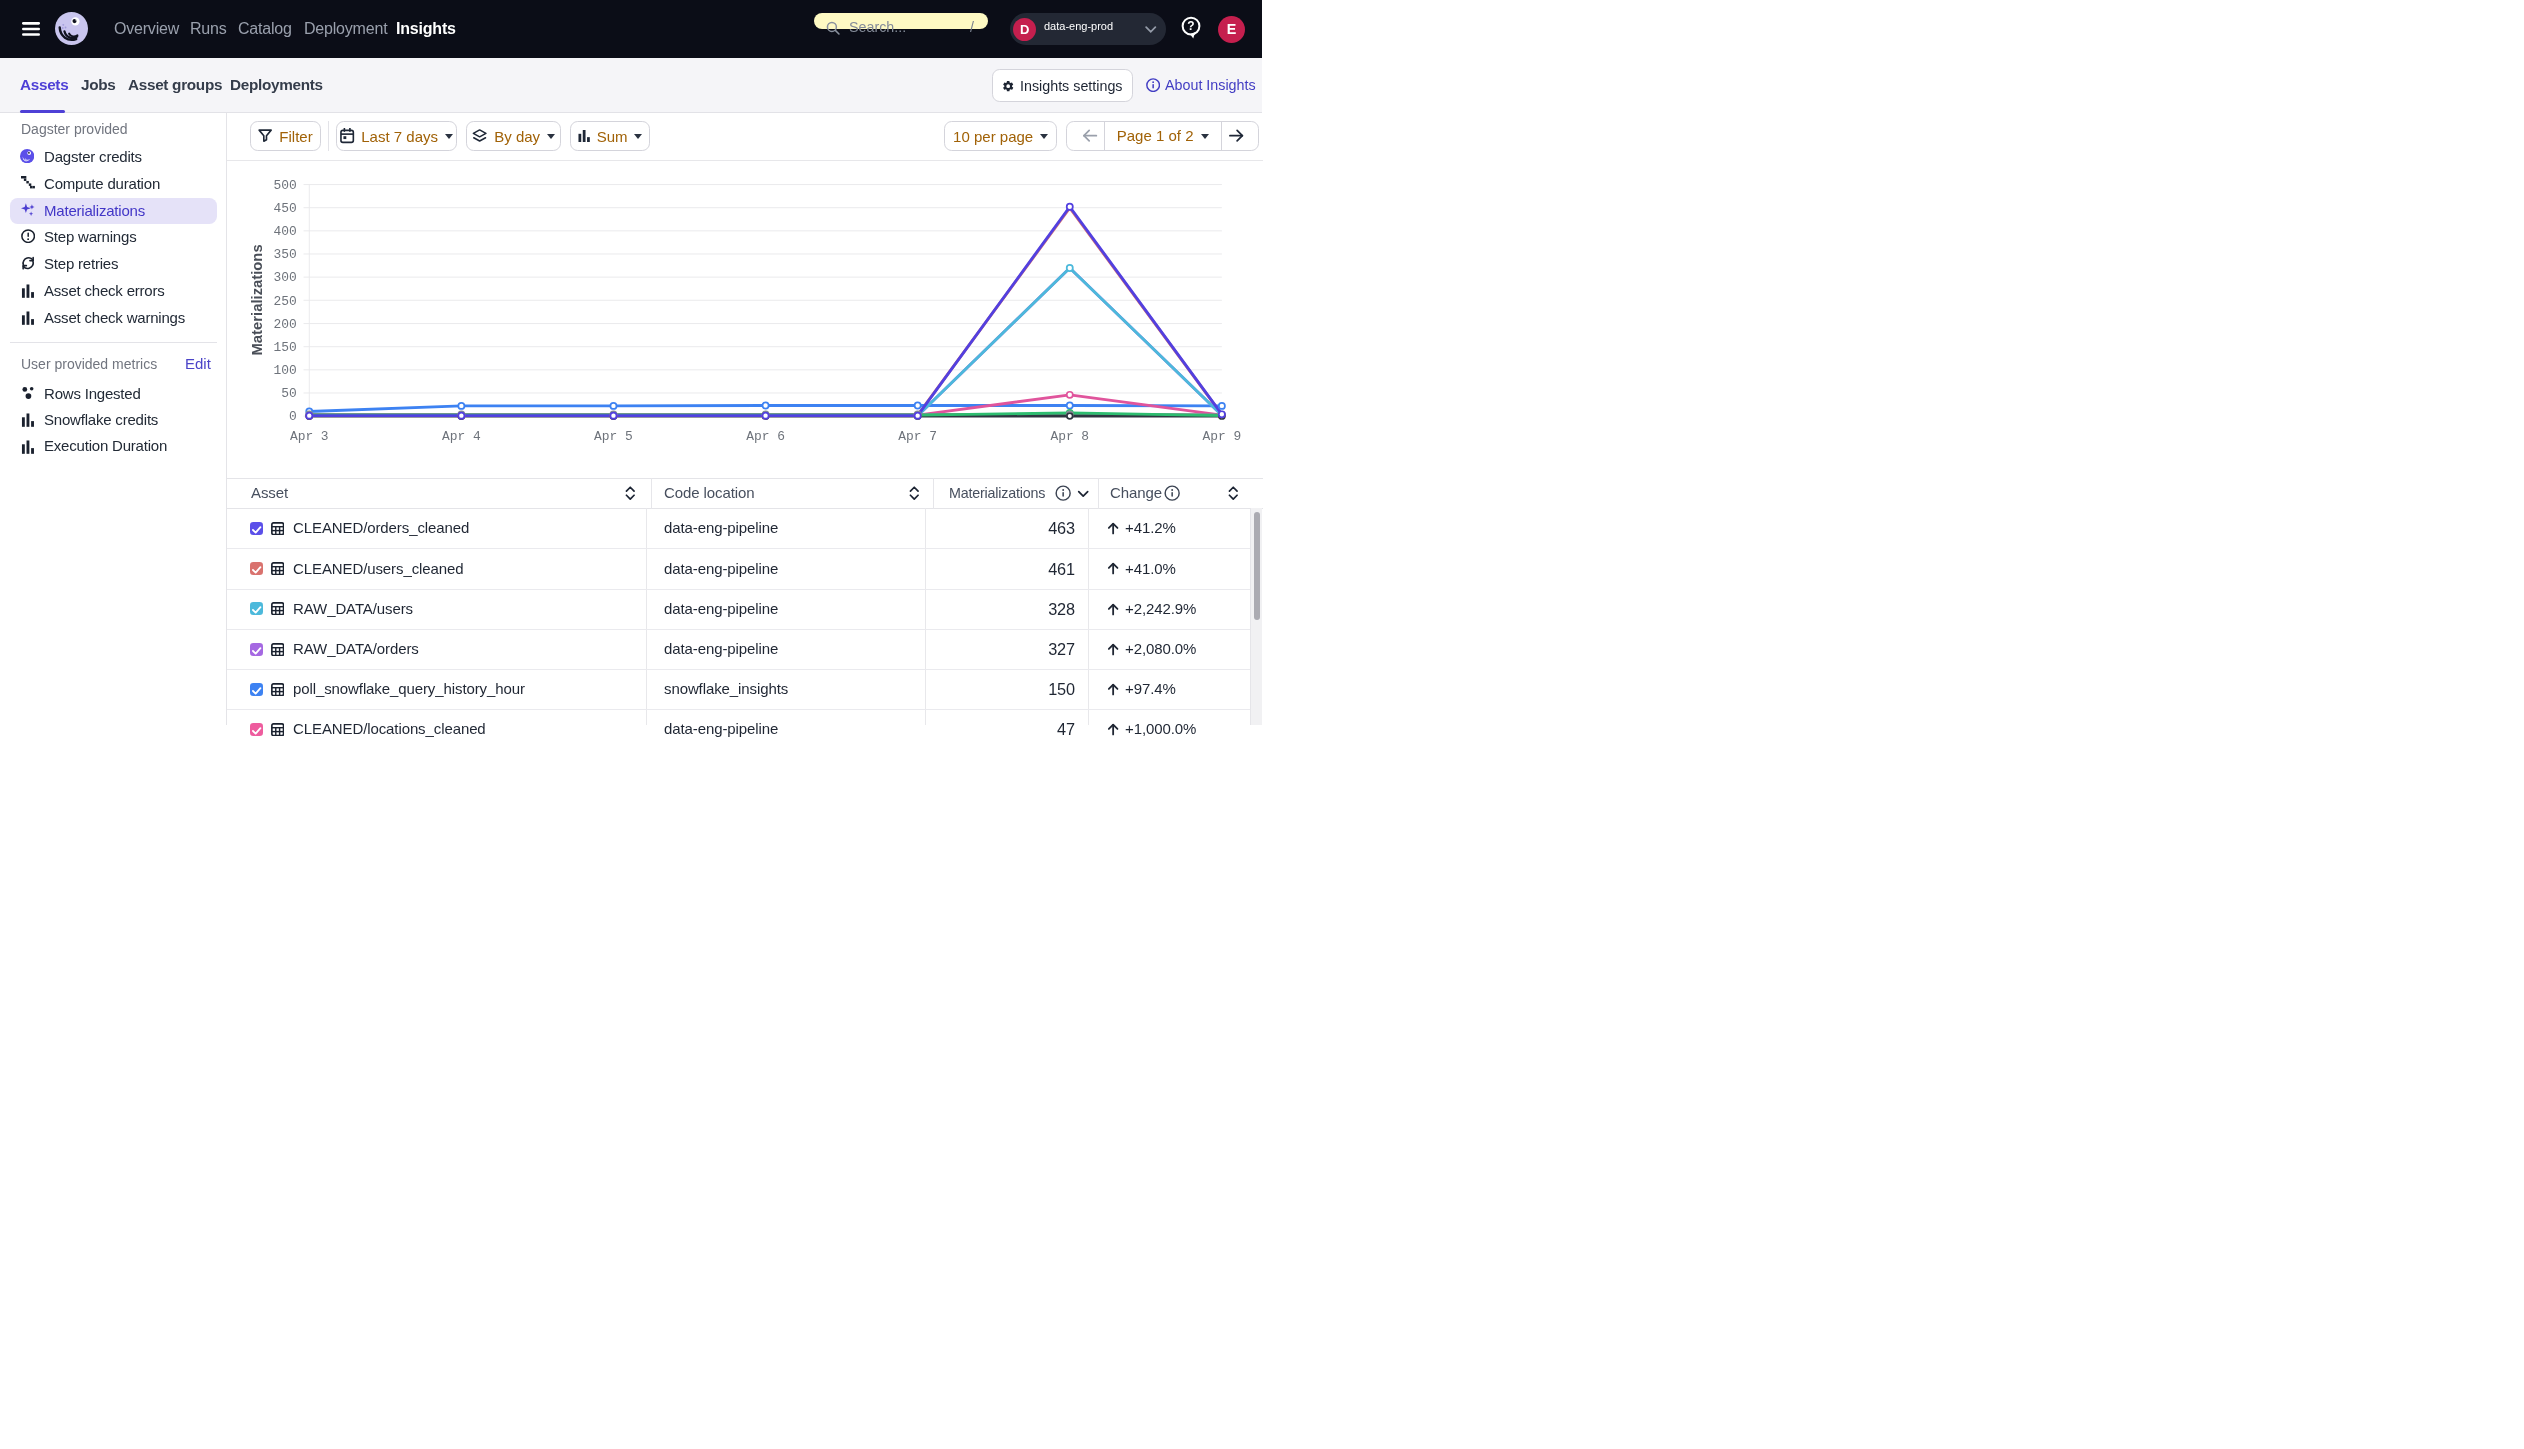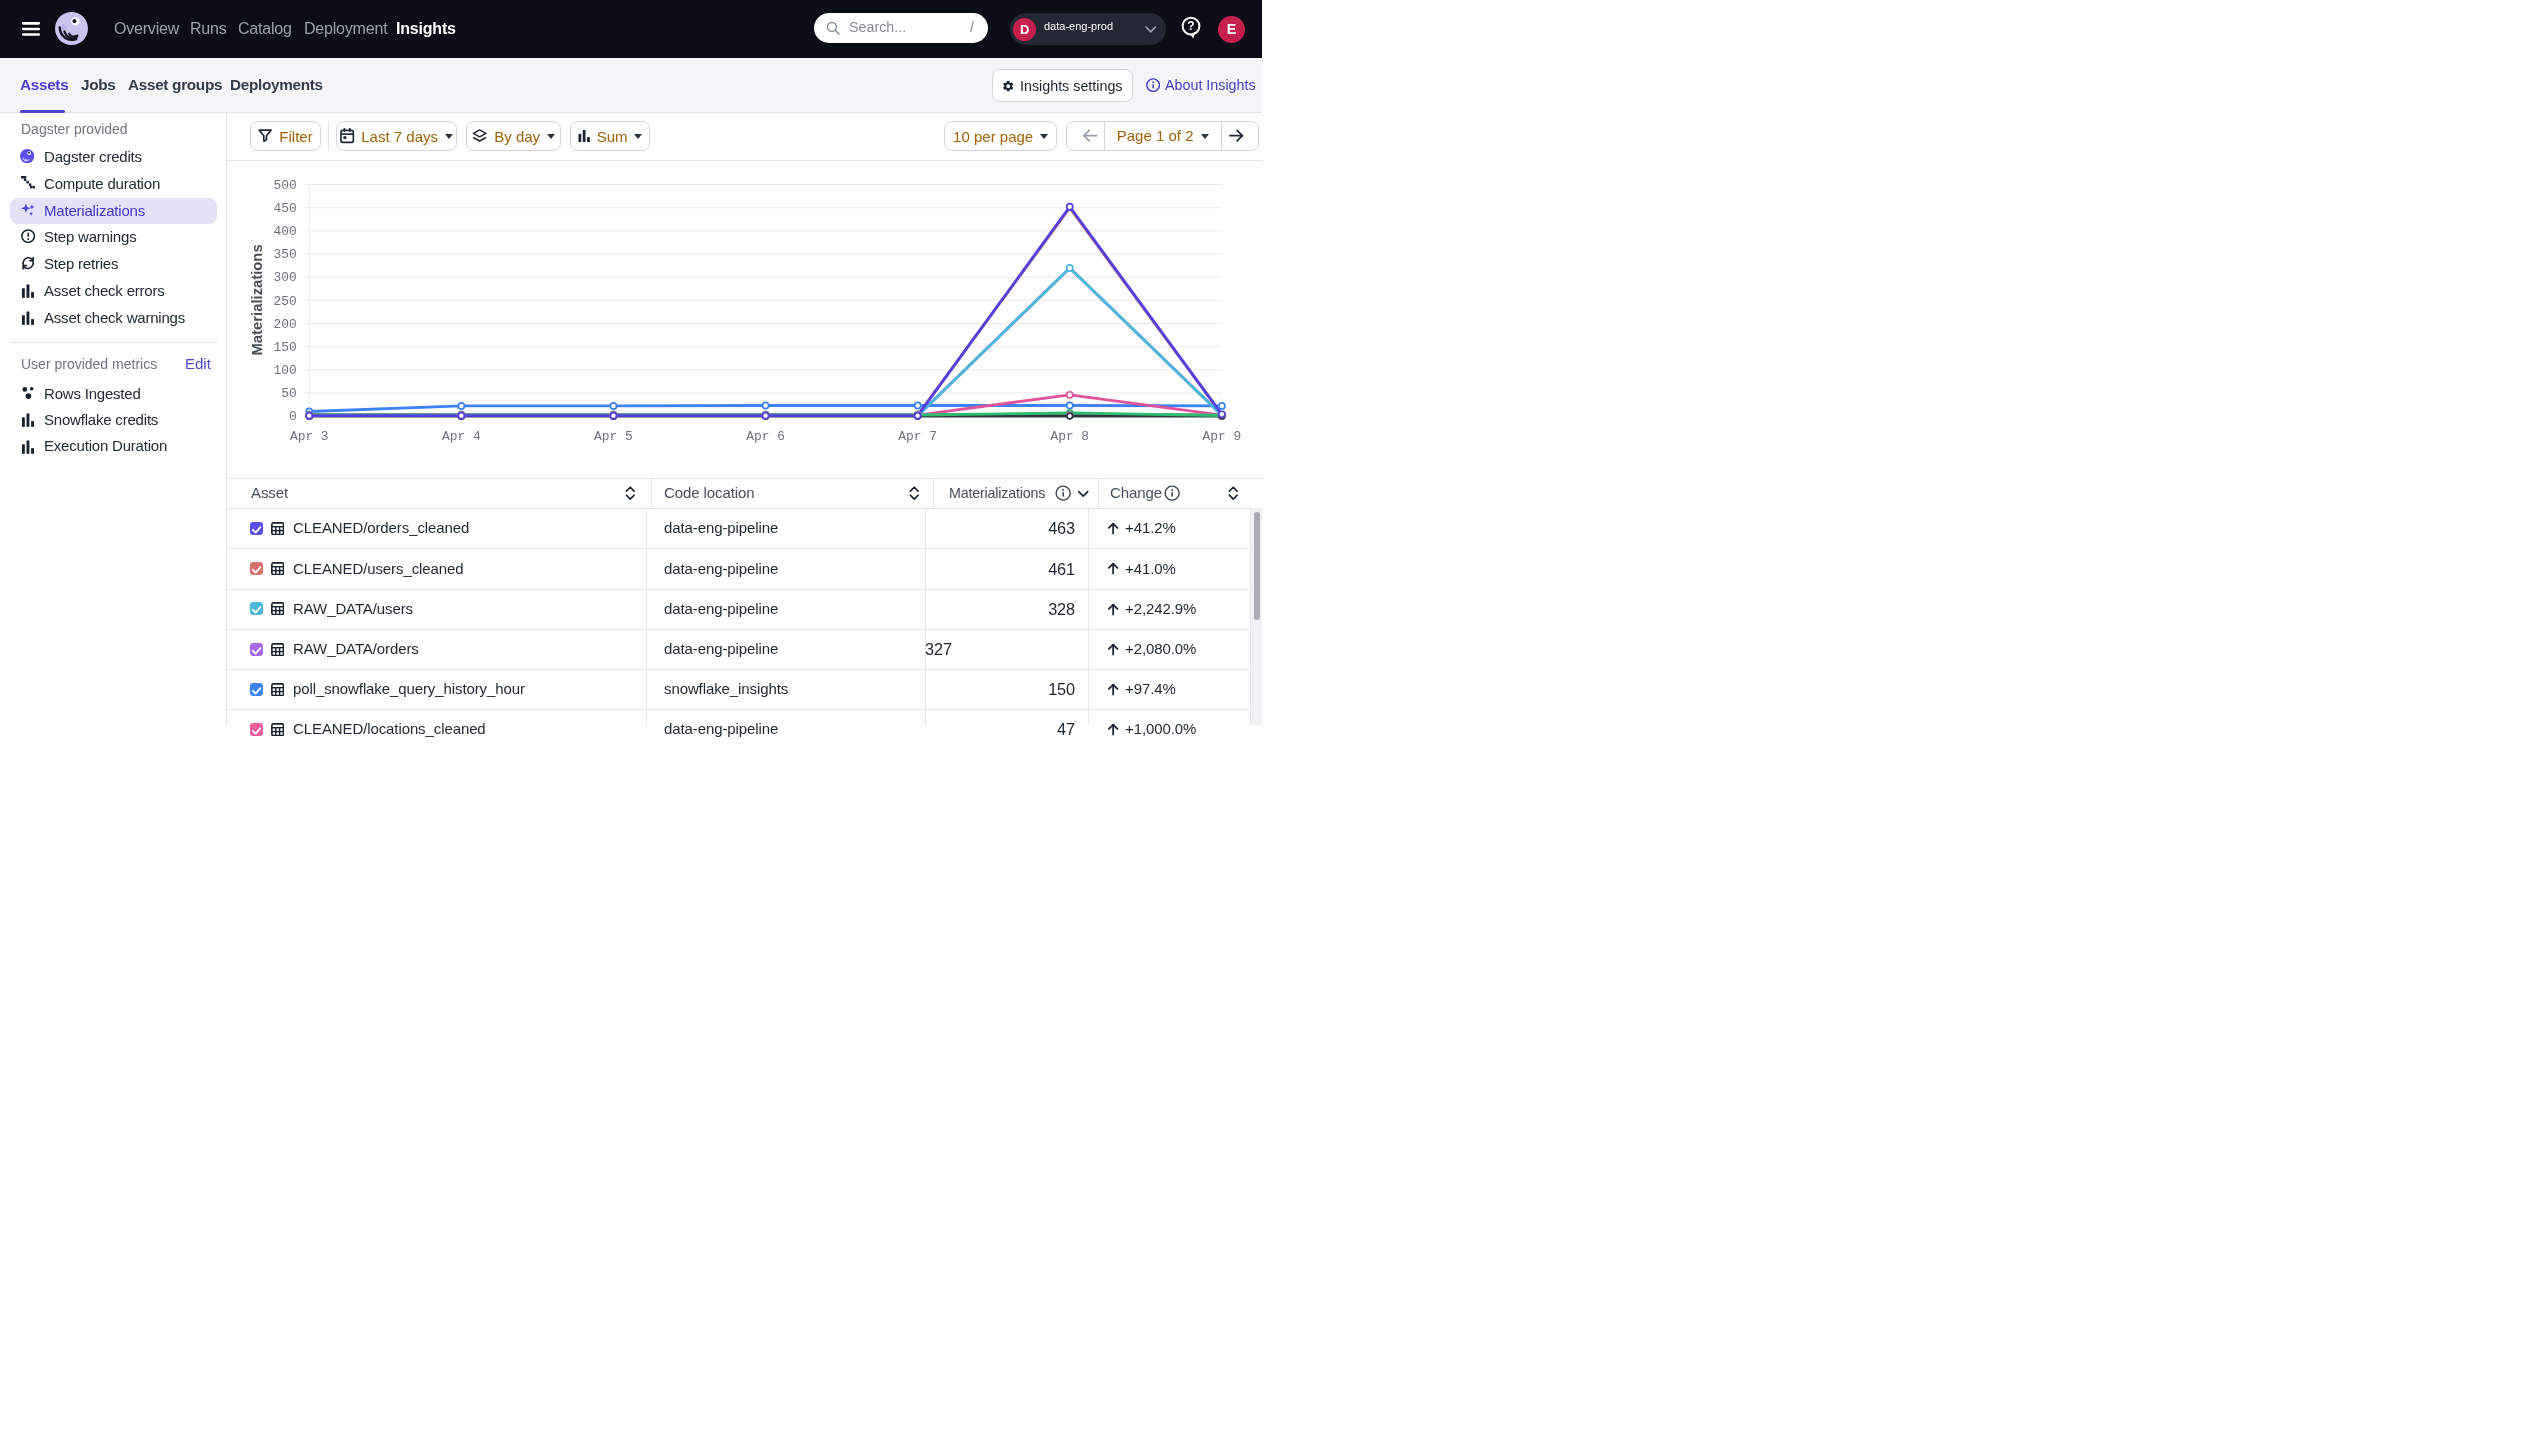--- a/index.html
+++ b/index.html
@@ -2,21 +2,21 @@
 <html><head>
 <meta charset="utf-8">
 <style>
 * { margin:0; padding:0; box-sizing:border-box; }
 html,body { width:1262px; height:725px; overflow:hidden; background:#fff;
   font-family:"Liberation Sans", sans-serif; -webkit-font-smoothing:antialiased; }
 .abs { position:absolute; }
 
 #nav { position:absolute; left:0; top:0; width:1262px; height:58px; background:#0b0d17; }
 .navlink { position:absolute; top:0; height:58px; line-height:58px; font-size:16px; font-weight:500; color:#9aa0ad; white-space:nowrap; letter-spacing:-0.2px; }
-#pillsearch { position:absolute; left:814px; top:13.4px; width:174px; height:30px; border-radius:15.3px; background:#ffffff; }
+#pillsearch { position:absolute; left:814px; top:13.4px; width:174px; height:16px; border-radius:15.3px; background:#fef9c3; }
 #pillorg { position:absolute; left:1010px; top:13.4px; width:156px; height:32px; border-radius:16.3px; background:#232834; }
 .crimson { background:#c51f4e; border-radius:50%; color:#fff; font-weight:700; text-align:center; }
 
 #tabbar { position:absolute; left:0; top:58px; width:1262px; height:55px; background:#f5f5f8; border-bottom:1px solid #e2e2e7; }
 .tab { position:absolute; top:0; height:54px; line-height:54px; font-size:15.3px; font-weight:700; color:#353d4b; letter-spacing:-0.3px; }
 #tabunderline { position:absolute; left:20px; top:52px; width:45px; height:2.9px; background:#4e40d6; border-radius:1.9px; }
 #btnsettings { position:absolute; left:992px; top:10.5px; width:141px; height:33px; background:#fff; border:1px solid #d4d4db; border-radius:7.7px; }
 
 #sidebar { position:absolute; left:0; top:113px; width:227px; height:612px; background:#fff; border-right:1px solid #e4e4e8; }
 .sideitem { position:absolute; left:44px; font-size:15px; color:#222a36; white-space:nowrap; letter-spacing:-0.2px; }
@@ -467,21 +467,21 @@
 </div>
 <svg class="abs" style="left:271px;top:643px" width="13.4" height="13.4" viewBox="0 0 14 14">
   <rect x="0.9" y="0.9" width="12.2" height="12.2" rx="1.6" fill="none" stroke="#1a212e" stroke-width="1.7"></rect>
   <line x1="0.9" y1="4.9" x2="13.1" y2="4.9" stroke="#1a212e" stroke-width="1.5"></line>
   <line x1="5" y1="4.9" x2="5" y2="13.1" stroke="#1a212e" stroke-width="1.5"></line>
   <line x1="9" y1="4.9" x2="9" y2="13.1" stroke="#1a212e" stroke-width="1.5"></line>
   <line x1="0.9" y1="9" x2="13.1" y2="9" stroke="#1a212e" stroke-width="1.5"></line>
 </svg>
 <div class="cell rowlink" style="left:293px;top:640px">RAW_DATA/orders</div>
 <div class="cell" style="left:664px;top:640px">data-eng-pipeline</div>
-<div class="cell" style="left:925px;top:640px;width:150px;text-align:left;font-size:16.3px">327</div>
+<div class="cell" style="left:925px;top:640px;width:150px;text-align:right;font-size:16.3px">327</div>
 <svg class="abs" style="left:1106px;top:642px" width="14.3" height="14.3" viewBox="0 0 15 15">
   <line x1="7.5" y1="3" x2="7.5" y2="13" stroke="#1f2633" stroke-width="1.9" stroke-linecap="round"></line>
   <path d="M3 7.3 L7.5 2.8 L12 7.3" fill="none" stroke="#1f2633" stroke-width="1.9" stroke-linecap="round" stroke-linejoin="round"></path>
 </svg>
 <div class="cell" style="left:1125px;top:640px">+2,080.0%</div>
 <div class="cbx" style="left:250px;top:683px;background:#3d82f2">
   <svg width="13.4" height="13.4" viewBox="0 0 14 14">
       <path d="M3.1 7.3 L5.9 10 L10.9 4.4" fill="none" stroke="#fff" stroke-width="1.9" stroke-linecap="round" stroke-linejoin="round"></path>
     </svg>
 </div>

